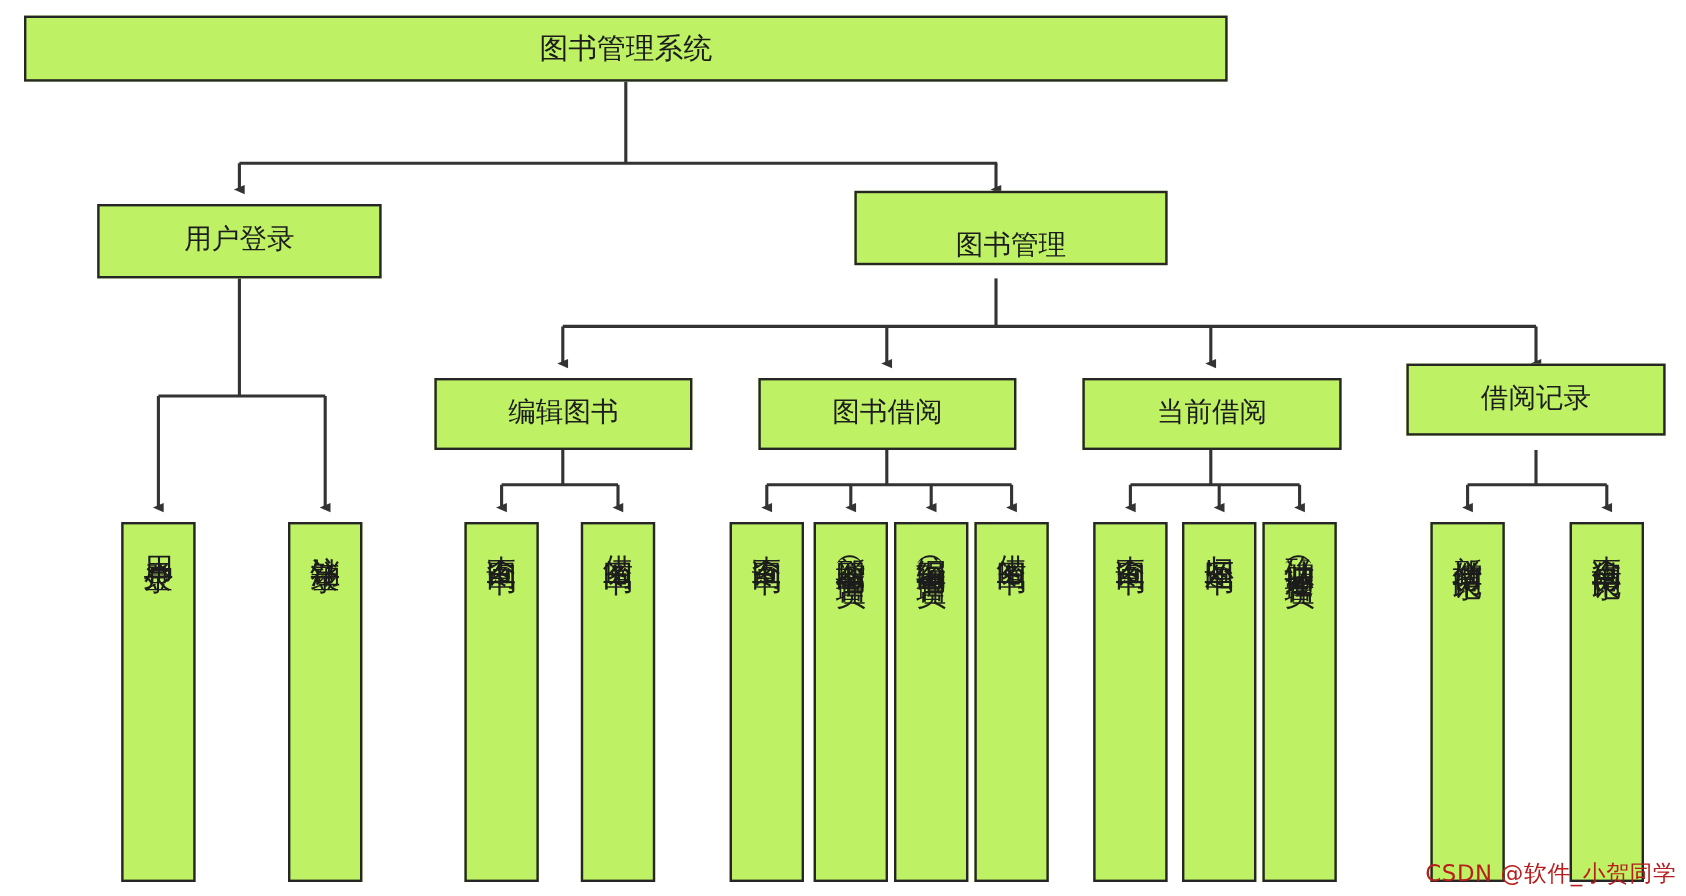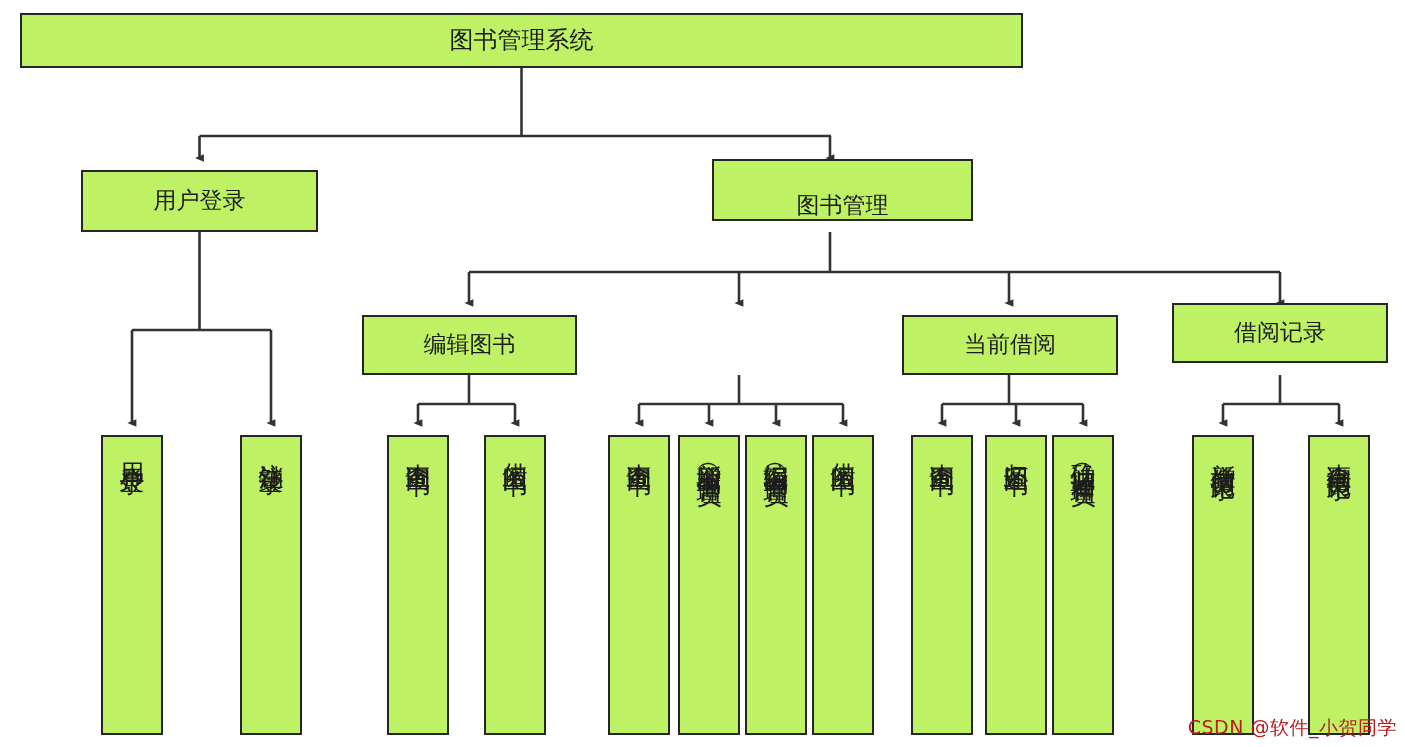--- a/index.html
+++ b/index.html
@@ -130,20 +130,23 @@
   <div class="node horiz" style="left: 81px; top: 170px; width: 237px; height: 62px;">
     <span class="label">用户登录</span>
   </div>
   <div class="node horiz" style="left: 712px; top: 159px; width: 261px; height: 62px; align-items: flex-end;">
     <span class="label">图书管理</span>
   </div>
 
   <div class="node horiz" style="left: 362px; top: 315px; width: 215px; height: 60px;">
     <span class="label">编辑图书</span>
   </div>
+  <div class="node horiz" style="left: 632px; top: 315px; width: 215px; height: 60px;">
+    <span class="label">图书借阅</span>
+  </div>
   <div class="node horiz" style="left: 902px; top: 315px; width: 216px; height: 60px;">
     <span class="label">当前借阅</span>
   </div>
   <div class="node horiz" style="left: 1172px; top: 303px; width: 216px; height: 60px;">
     <span class="label">借阅记录</span>
   </div>
 
   <div class="node vert" style="left: 101px; top: 435px; width: 62px; height: 300px;">
     <span class="label">用户登录</span>
   </div>

